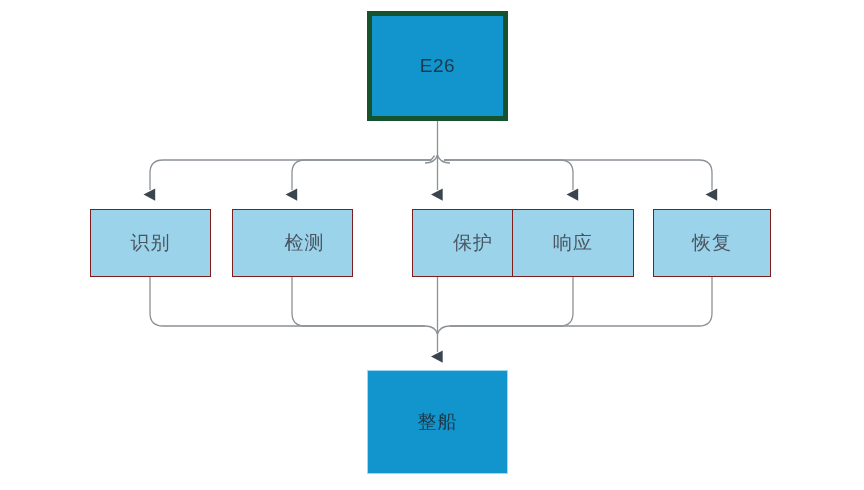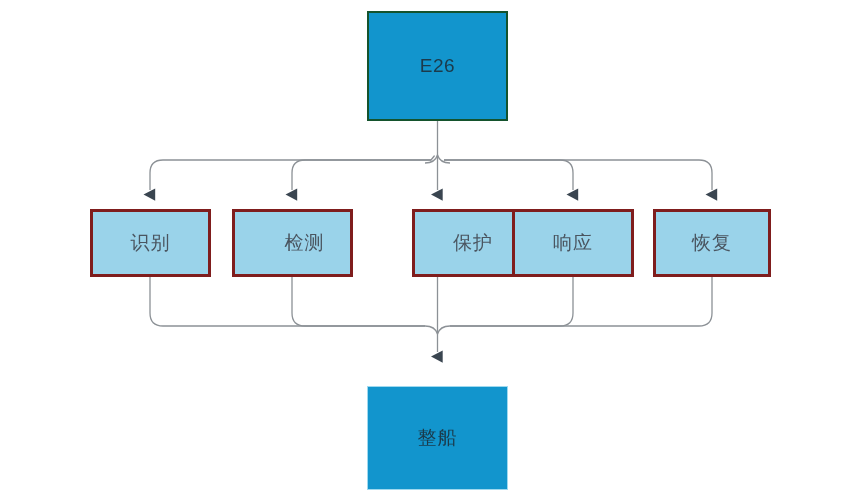--- a/index.html
+++ b/index.html
@@ -32,28 +32,28 @@
     position: absolute;
     box-sizing: border-box;
     display: flex;
     align-items: center;
     justify-content: center;
     text-align: center;
     line-height: 1.2;
   }
   .node-root {
     background: #1295cd;
-    border: 2px solid #14532d;
+    border: 5px solid #14532d;
     color: #1b3a4b;
     font-size: 19px;
     letter-spacing: 0.5px;
   }
   .node-mid {
     background: #9ad3ea;
-    border: 3px solid #7f1d1d;
+    border: 1px solid #7f1d1d;
     color: #4a5560;
     font-size: 19px;
     letter-spacing: 1px;
   }
   .node-sink {
     background: #1295cd;
     border: 1px solid #9fd9ef;
     color: #1b3a4b;
     font-size: 19px;
     letter-spacing: 1px;
@@ -132,17 +132,17 @@
   </div>
 
   <div class="node node-mid" style="left:653px; top:209px; width:118px; height:68px;">
     <span>恢复</span>
   </div>
 
   <div class="node node-mid" style="left:512px; top:209px; width:122px; height:68px;">
     <span>响应</span>
   </div>
 
-  <div class="node node-sink" style="left:367px; top:386px; width:141px; height:104px;">
+  <div class="node node-sink" style="left:367px; top:370px; width:141px; height:104px;">
     <span>整船</span>
   </div>
 
 </div>
 
 </body></html>

